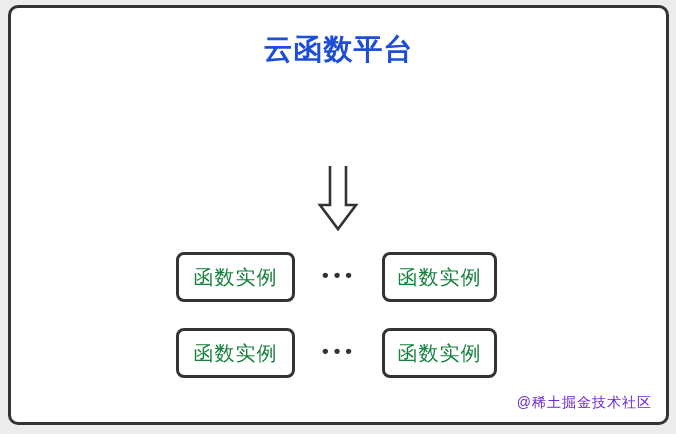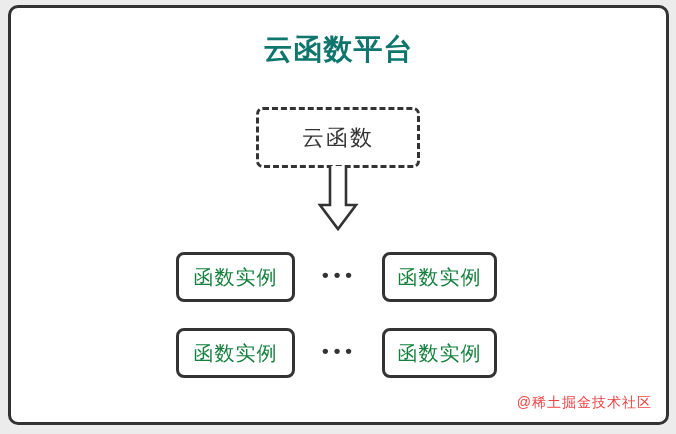--- a/index.html
+++ b/index.html
@@ -23,21 +23,21 @@
     border-radius: 10px;
   }
   .title {
     position: absolute;
     top: 22px;
     left: 0;
     width: 100%;
     text-align: center;
     font-size: 29px;
     font-weight: bold;
-    color: #0f766e;
+    color: #1d4ed8;
     letter-spacing: 1px;
   }
   .dashed-box {
     position: absolute;
     left: 245px;
     top: 99px;
     width: 164px;
     height: 61px;
     box-sizing: border-box;
     border: 3px dashed #333333;
@@ -90,34 +90,31 @@
     letter-spacing: 5px;
     text-indent: 5px;
   }
   .dots1 { top: 242px; }
   .dots2 { top: 318px; }
   .watermark {
     position: absolute;
     right: 14px;
     bottom: 10px;
     font-size: 14px;
-    color: #ef4444;
+    color: #6d28d9;
     letter-spacing: 1px;
   }
 </style>
 </head>
 <body>
 
 <div class="panel">
 
   <div class="title">云函数平台</div>
 
-  <div class="dashed-box">
-    <span>云函数</span>
-  </div>
 
   <div class="arrow-wrap">
     <svg width="42" height="66" viewBox="0 0 42 66" xmlns="http://www.w3.org/2000/svg">
       <path d="M13,0 L13,39 L3,39 L21,63 L39,39 L29,39 L29,0" fill="#ffffff" stroke="#333333" stroke-width="2.6" stroke-linejoin="miter"></path>
     </svg>
   </div>
 
   <div class="inst-box r1l">
     <span>函数实例</span>
   </div>

